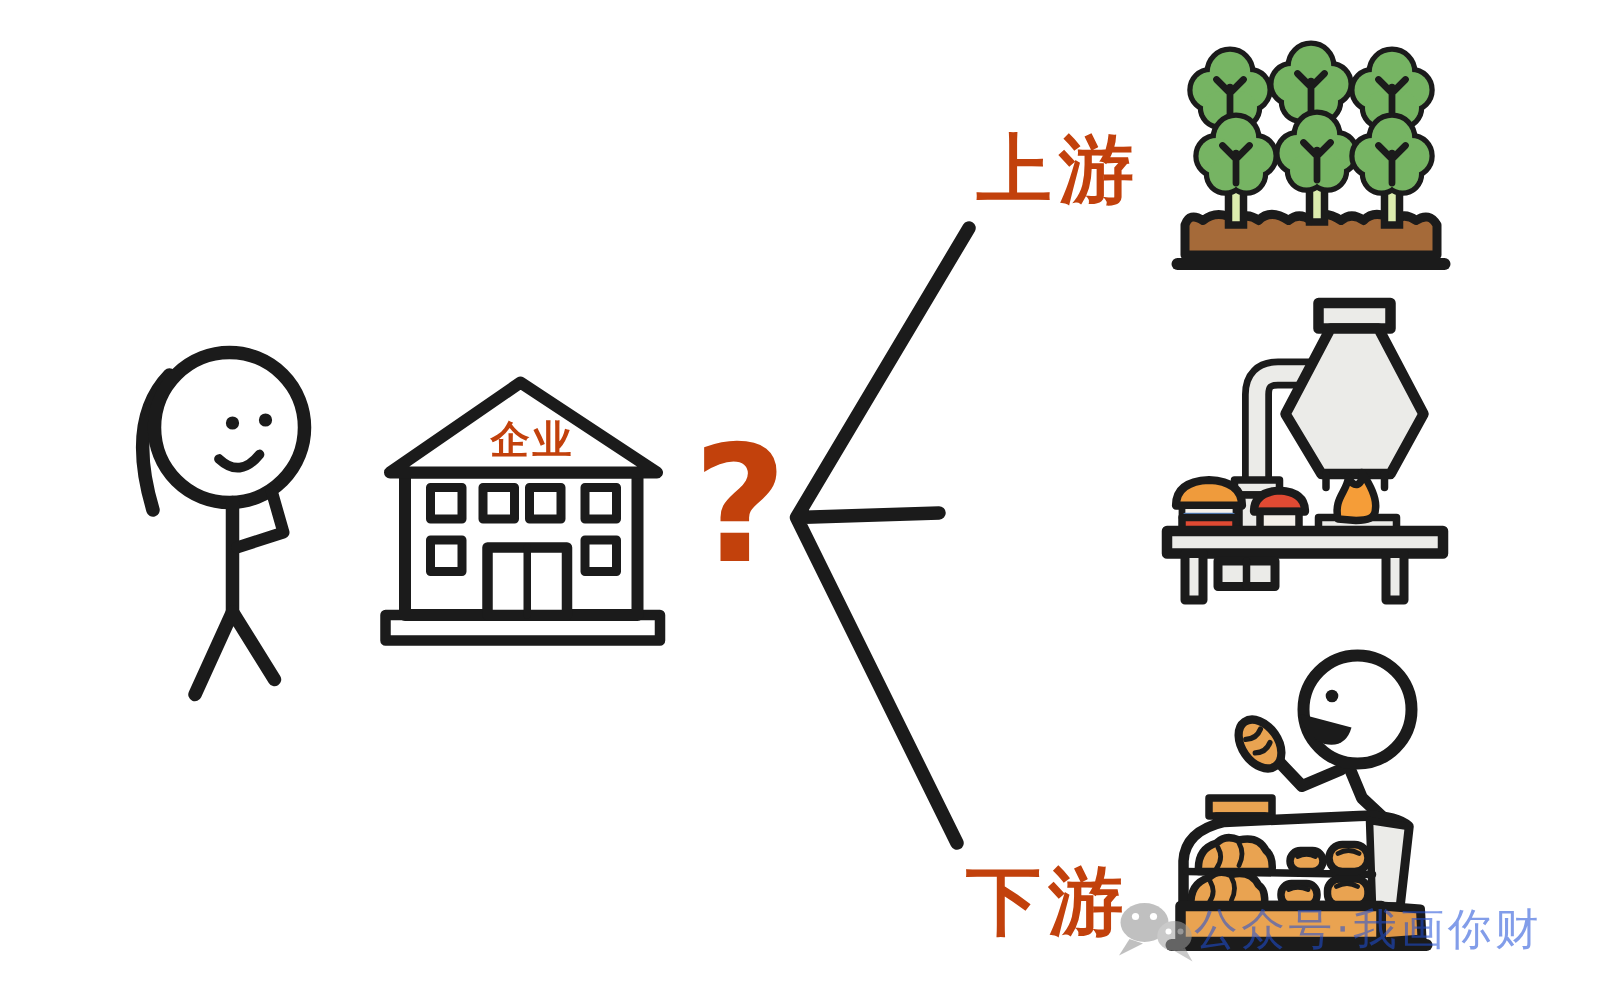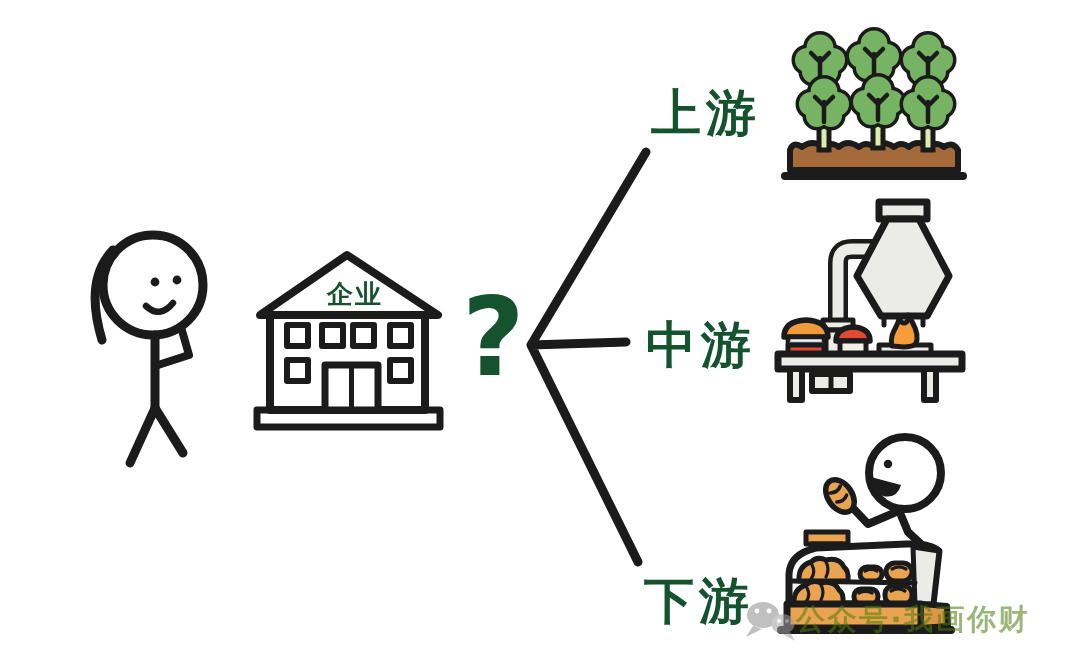--- a/index.html
+++ b/index.html
@@ -1,30 +1,30 @@
 <!DOCTYPE html>
 <html><head>
 <meta charset="utf-8">
 <style>
   html,body{margin:0;padding:0;background:#fff;}
   .stage{
     position:relative;width:1080px;height:664px;overflow:hidden;
     background:#fff;font-family:"DejaVu Sans",sans-serif;
   }
   .stage svg{position:absolute;left:0;top:0;}
-  .txt{position:absolute;color:#14532d;line-height:1;white-space:nowrap;}
+  .txt{position:absolute;color:#c2410c;line-height:1;white-space:nowrap;}
   .company-label{left:317px;top:281px;width:66px;text-align:right;
     font-size:26px;font-weight:900;letter-spacing:2px;}
   .qmark{left:462px;top:284px;font-size:108px;font-weight:bold;}
   .branch-label{font-size:50px;font-weight:900;letter-spacing:5px;}
   .lbl-up{left:651px;top:88px;}
   .lbl-mid{left:646px;top:320px;}
   .lbl-down{left:644px;top:576px;}
-  .watermark-text{left:796px;top:605px;font-size:29px;font-weight:700;
-    color:#4d7c0f;opacity:.55;letter-spacing:2.5px;}
+  .watermark-text{left:796px;top:605px;font-size:29px;font-weight:400;
+    color:#1d4ed8;opacity:.55;letter-spacing:2.5px;}
 </style>
 </head>
 <body>
 
 <div class="stage">
 
   <svg width="1080" height="664" viewBox="0 0 1080 664">
     <defs>
       <g id="plant-back">
         <rect x="-5" y="8" width="10" height="28" stroke="#1b1b1b" stroke-width="5" fill="#dcecae"></rect>
@@ -174,16 +174,15 @@
       <ellipse cx="783" cy="624" rx="11.5" ry="10" fill="#a0a0a0"></ellipse>
       <path d="M790,632 L795,641 L783,634 Z" fill="#a0a0a0"></path>
       <circle cx="779" cy="621" r="2" fill="#ffffff"></circle>
       <circle cx="787" cy="621" r="2" fill="#ffffff"></circle>
     </g>
   </svg>
 
   <div class="txt company-label">企业</div>
   <div class="txt qmark">?</div>
   <div class="txt branch-label lbl-up">上游</div>
-  <div class="txt branch-label lbl-mid">中游</div>
   <div class="txt branch-label lbl-down">下游</div>
   <div class="txt watermark-text">公众号·我画你财</div>
 </div>
 
 </body></html>

